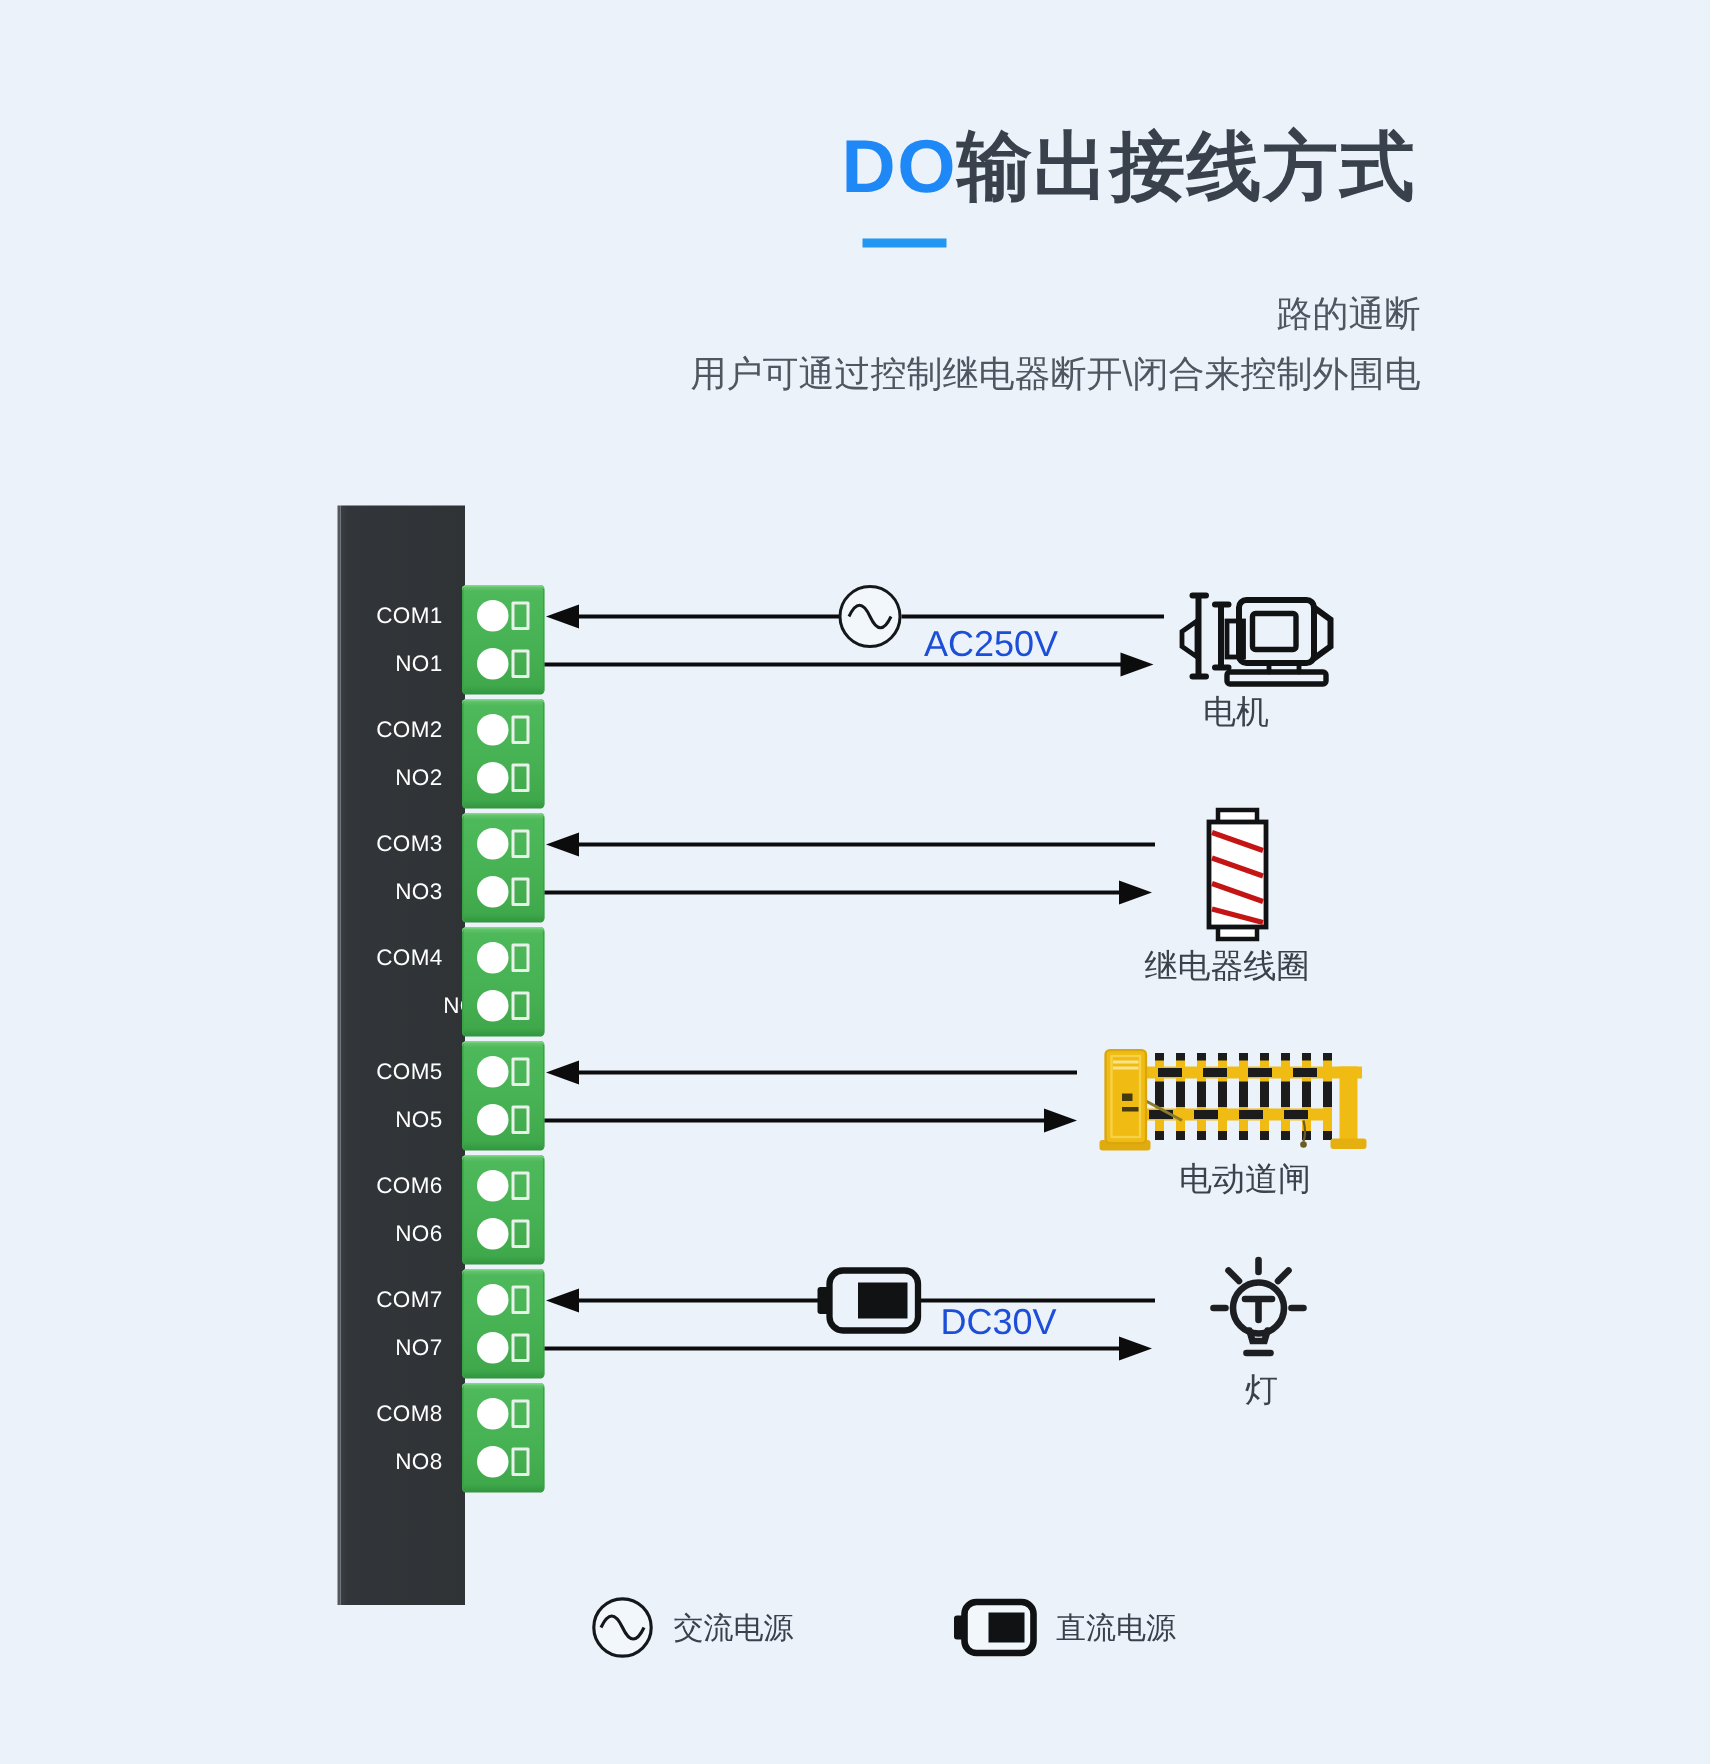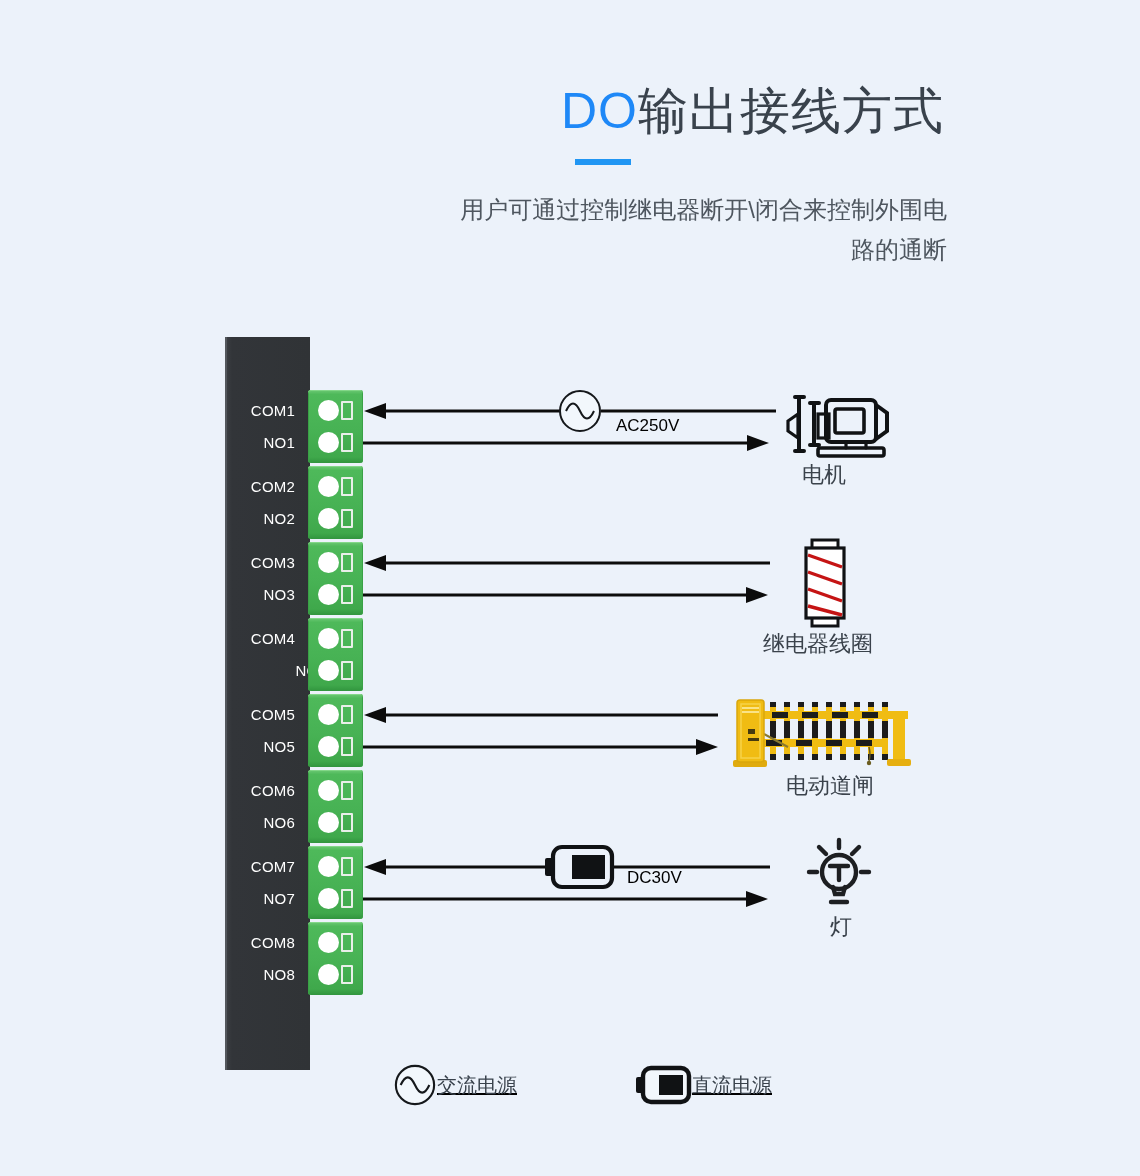--- a/index.html
+++ b/index.html
@@ -9,21 +9,21 @@
   }
   .canvas{
     position:relative;
     width:1140px;height:1176px;
     background:#ecf2fa;
     overflow:hidden;
   }
   
   .title{
     position:absolute;top:84px;right:196px;
-    font-size:50px;line-height:54px;font-weight:400;
+    font-size:50px;line-height:54px;font-weight:700;
     color:#39424c;letter-spacing:1px;white-space:nowrap;
   }
   .title .accent{color:#1e88f7;}
   .title-underline{
     position:absolute;left:575px;top:159px;
     width:56px;height:6px;background:#2196f3;
   }
   .subtitle{
     position:absolute;top:190px;right:193px;
     width:560px;text-align:right;
@@ -55,39 +55,39 @@
     border:2.5px solid #e9efe9;border-radius:1px;
   }
   
   .overlay{position:absolute;left:0;top:330px;}
   
   .dev-label{
     position:absolute;transform:translateX(-50%);
     font-size:22px;color:#3a424b;white-space:nowrap;
   }
   .volt-label{
-    position:absolute;font-size:17px;font-weight:500;
-    color:#000000;white-space:nowrap;
+    position:absolute;font-size:24px;font-weight:500;
+    color:#1d4ed8;white-space:nowrap;
   }
   
   .legend-item{
-    position:absolute;display:flex;align-items:center;gap:0;height:46px;text-decoration:underline;
+    position:absolute;display:flex;align-items:center;gap:12px;height:46px;
   }
   .legend-item .lg-label{font-size:20px;color:#39424c;white-space:nowrap;}
 </style>
 </head>
 <body>
 
 <div class="canvas">
 
   <div class="title"><span class="accent">DO</span><span>输出接线方式</span></div>
   <div class="title-underline"></div>
   <div class="subtitle">
+    <div>路的通断</div>
     <div>用户可通过控制继电器断开\闭合来控制外围电</div>
-    <div>路的通断</div>
   </div>
 
   <div class="dev-body"></div>
 
   <div id="diagram">
       <div class="t-label" style="top: 400px;">COM1</div>
       <div class="t-label" style="top: 432px;">NO1</div>
       <div class="t-block" style="top: 390px;">
         <div class="t-circle" style="top: 10px;"></div>
         <div class="t-square" style="top: 11px;"></div>

